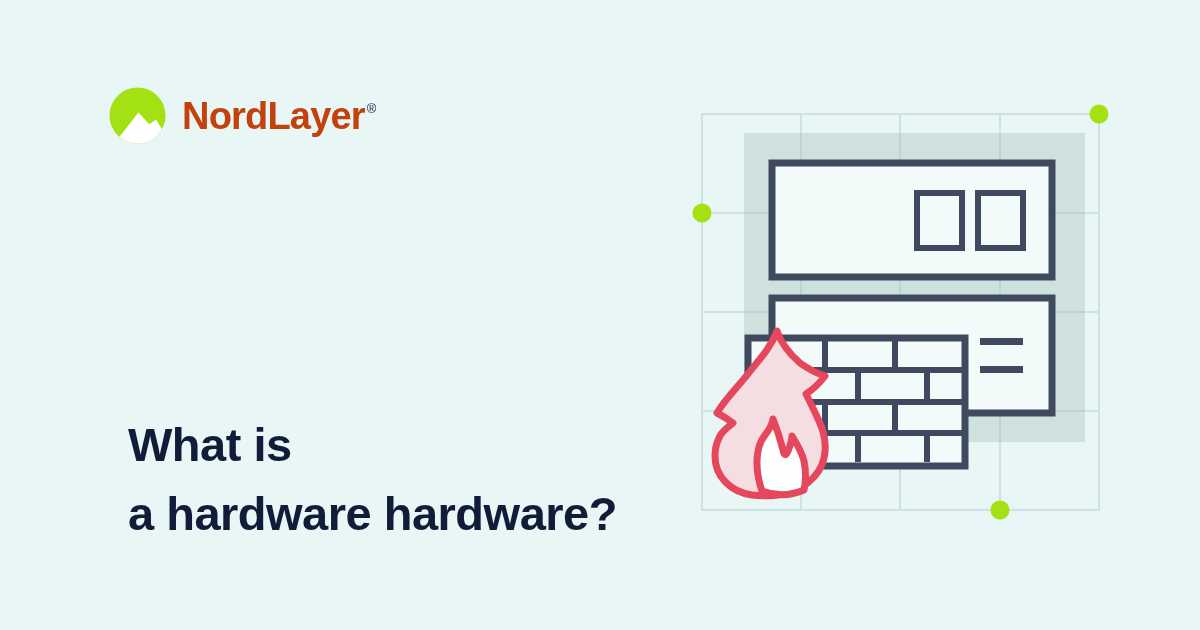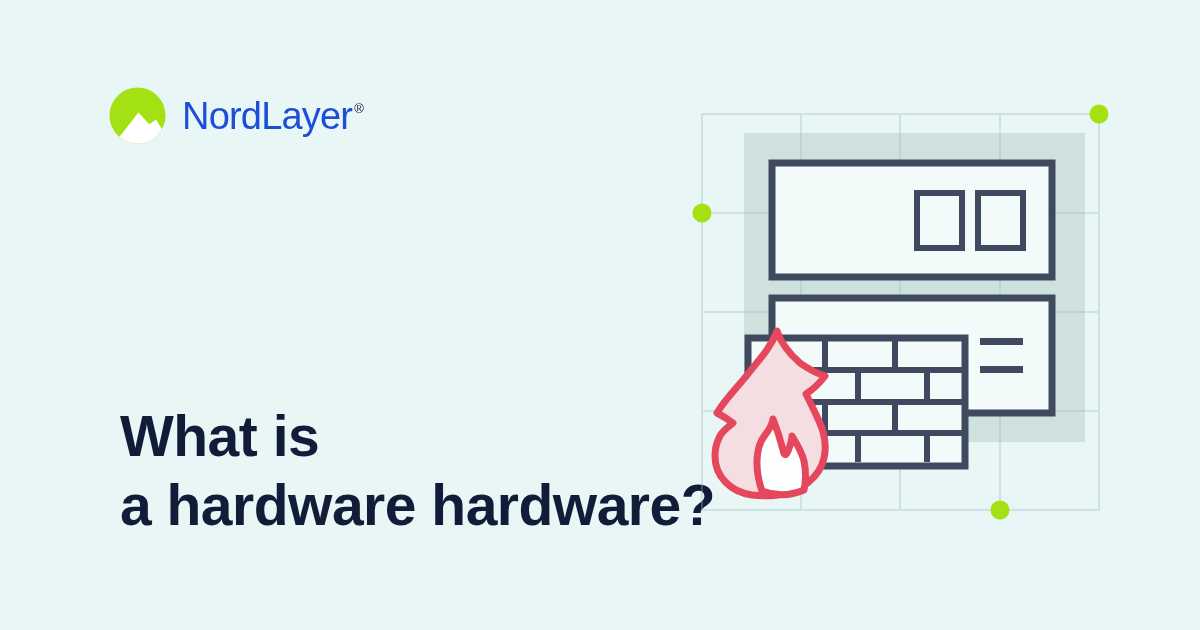--- a/index.html
+++ b/index.html
@@ -10,32 +10,32 @@
     overflow:hidden;
     font-family:"Liberation Sans", sans-serif;
   }
   
   .logo{
     position:absolute;left:108px;top:86px;
     display:flex;align-items:center;gap:15px;
   }
   .logo-icon{display:block;}
   .brand-name{
-    font-size:38px;font-weight:400;color:#1d4ed8;
+    font-size:38px;font-weight:700;color:#c2410c;
     letter-spacing:-0.8px;line-height:1;
   }
   .reg-mark{
     font-size:13px;font-weight:400;color:#131f3e;
     vertical-align:16px;margin-left:2px;
   }
   
   .headline{
     position:absolute;left:112px;top:394px;
-    font-size:57px;line-height:69px;font-weight:700;
-    color:#111c38;letter-spacing:-0.5px;margin:8px;
+    font-size:47px;line-height:69px;font-weight:700;
+    color:#111c38;letter-spacing:-0.5px;margin:16px;
   }
   .headline span{display:block;}
   
   .illustration{position:absolute;left:0;top:0;}
 </style>
 </head>
 <body>
 
 <div class="card">
 

